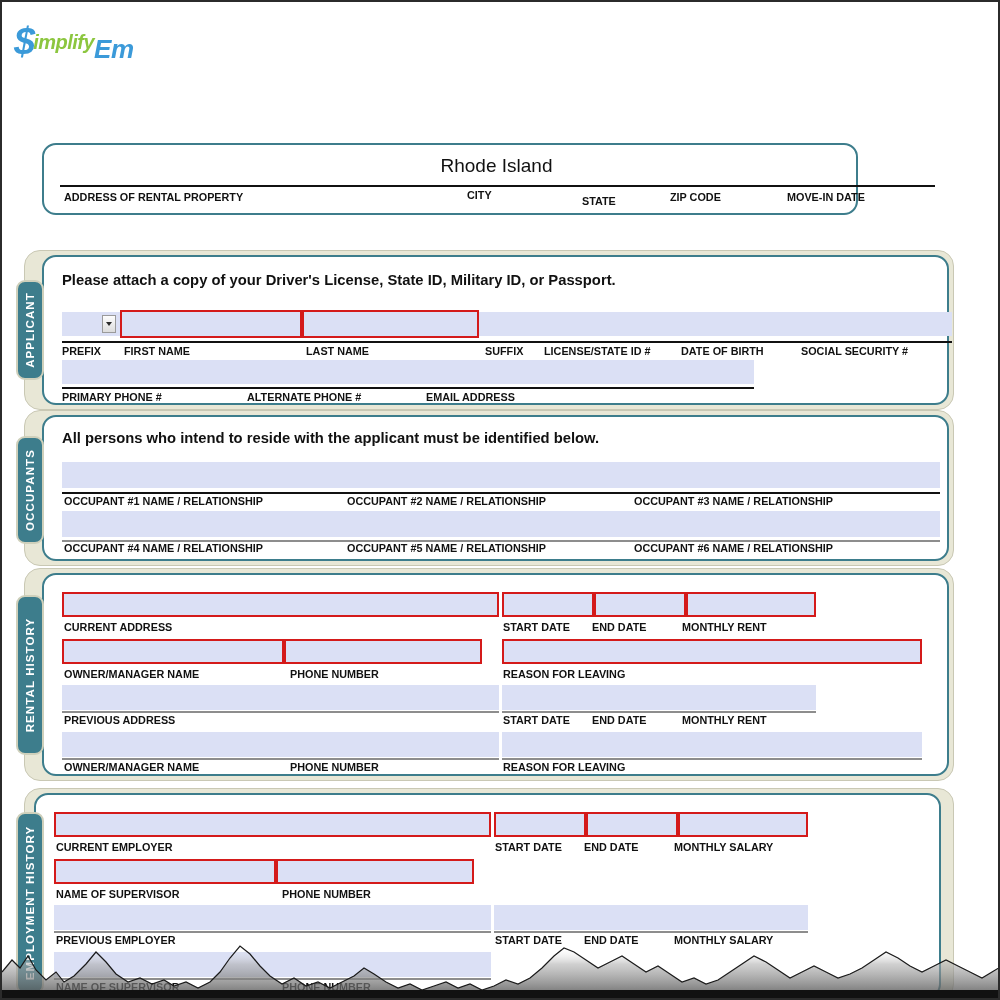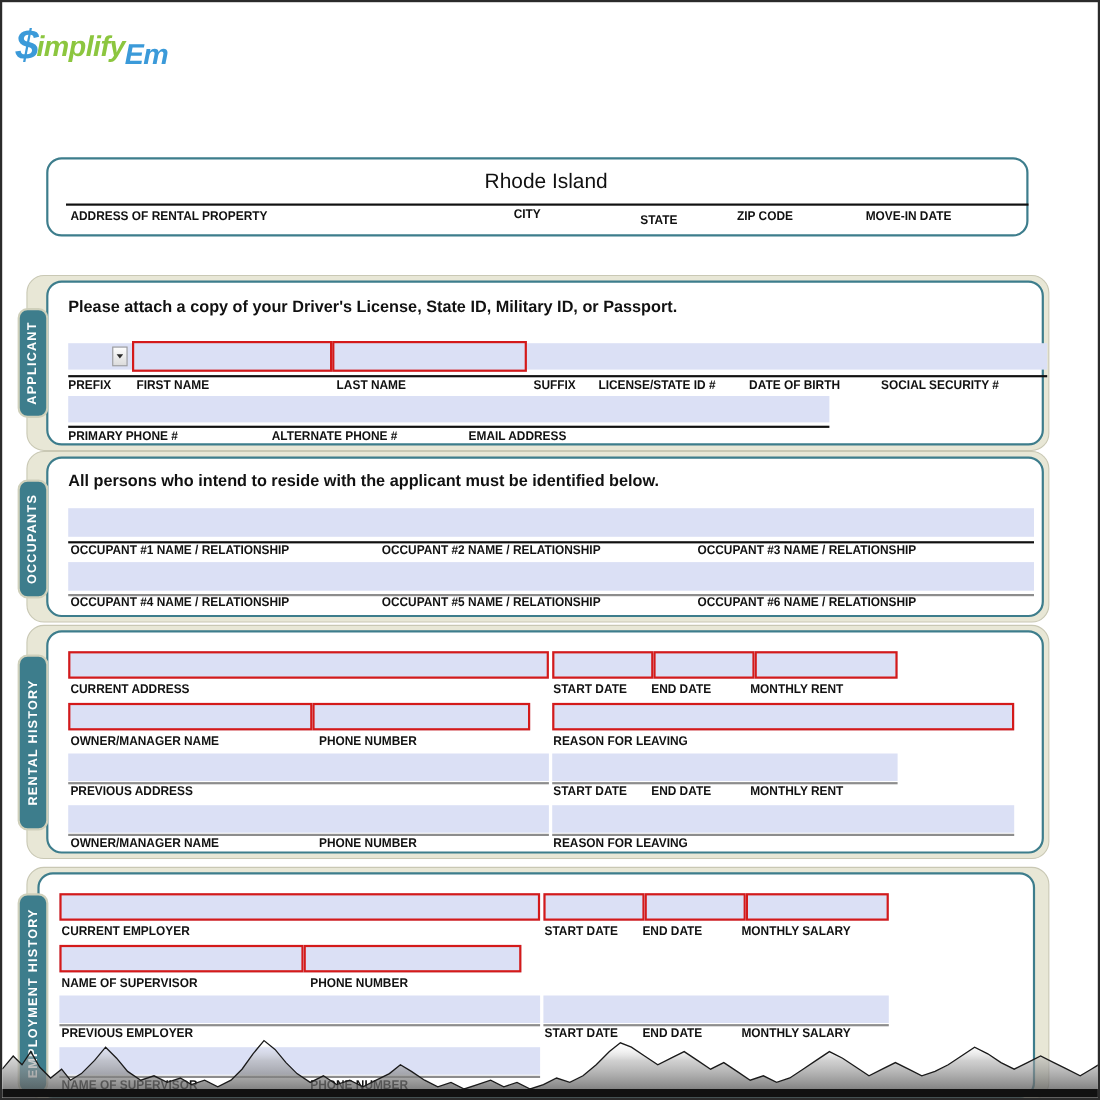--- a/index.html
+++ b/index.html
@@ -32,21 +32,21 @@
     left: 12px; top: 20px;
     width: 146px; height: 40px;
     display: flex; align-items: center;
     white-space: nowrap;
   }
   #logo .dollar {
     font-size: 38px; font-weight: bold; font-style: italic;
     color: #3b9ad9; line-height: 1; letter-spacing: -2px;
   }
   #logo .simplify {
-    font-size: 26px; font-weight: bold; font-style: italic;
+    font-size: 20px; font-weight: bold; font-style: italic;
     color: #8cc63f; line-height: 1; letter-spacing: -0.5px;
   }
   #logo .em {
     font-size: 26px; font-weight: bold; font-style: italic;
     color: #3b9ad9; line-height: 1; letter-spacing: -0.5px; margin-top: 14px;
   }
 
   #title-bar {
     position: absolute;
     left: 168px; top: 22px;
@@ -92,21 +92,21 @@
   .outer-shell {
     position: absolute;
     background: #e8e7d6;
     border: 1px solid #c9c8b4;
     border-radius: 16px;
   }
 
   
   #property-box {
     left: 40px; top: 141px;
-    width: 893px; height: 72px;
+    width: 816px; height: 72px;
   }
   #state-value {
     position: absolute;
     left: 0; top: 10px; width: 905px;
     text-align: center;
     font-size: 19px; color: #111;
   }
   #property-rule {
     position: absolute;
     left: 16px; top: 40px;

